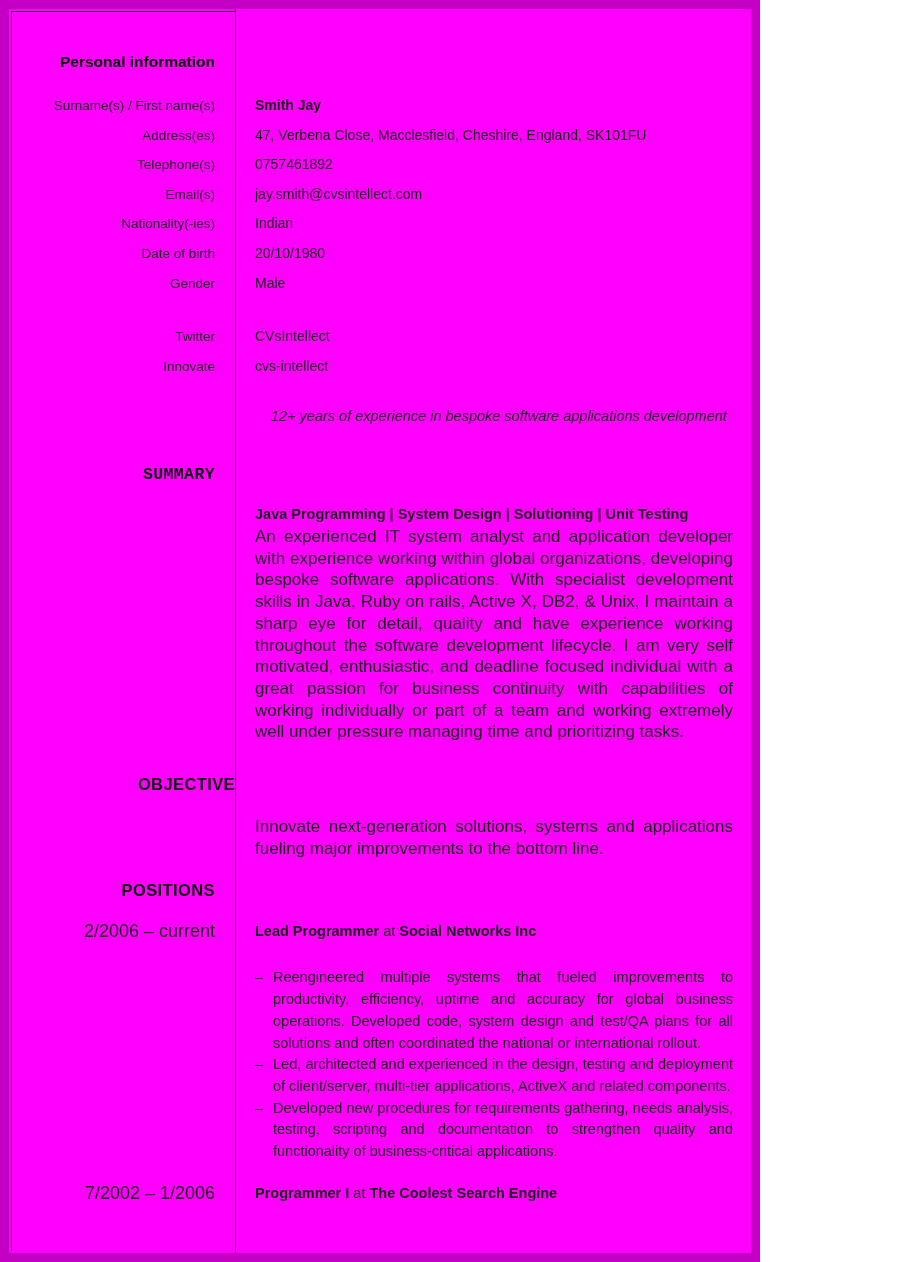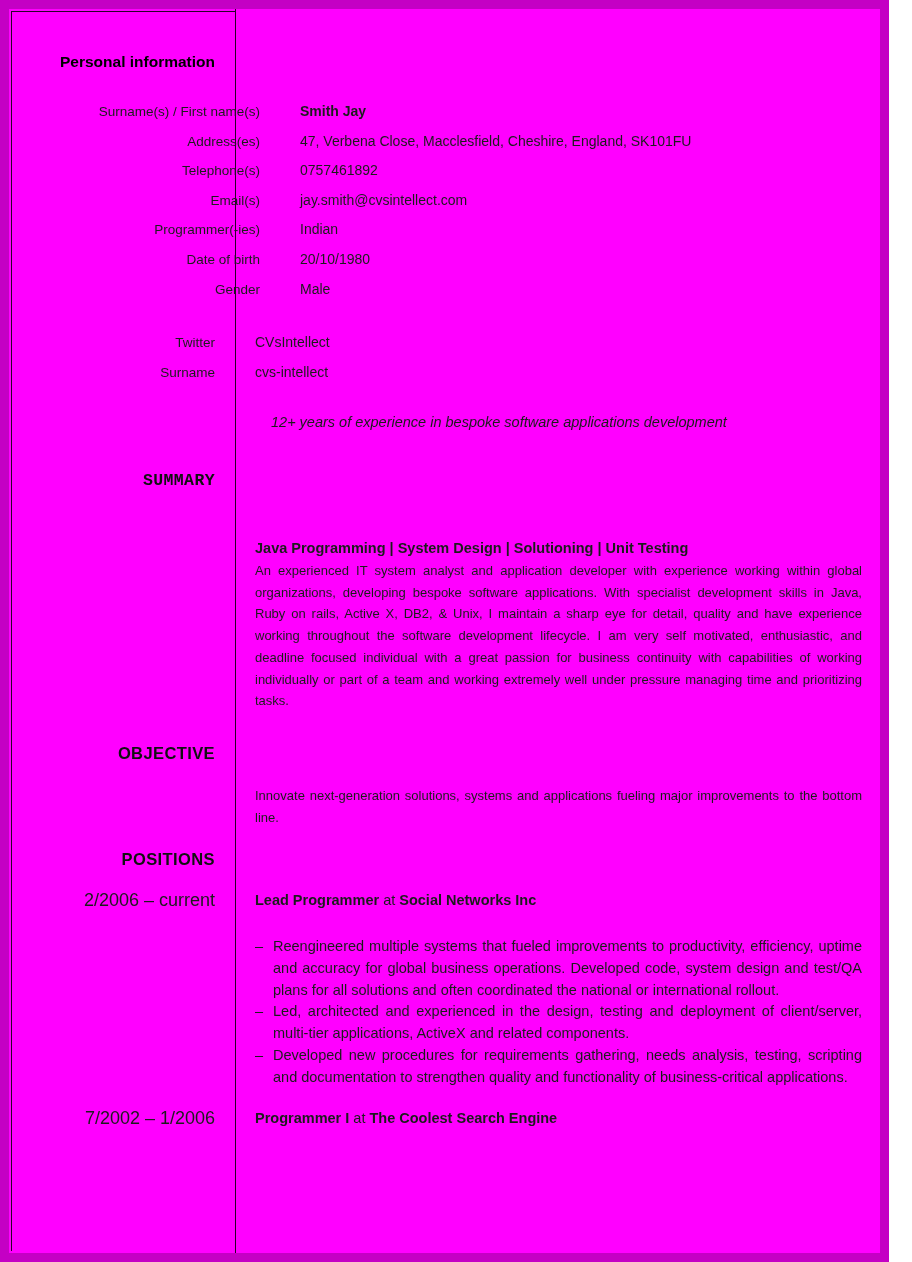--- a/index.html
+++ b/index.html
@@ -1,18 +1,18 @@
 <!DOCTYPE html>
 <html style="--background: #ff00ff; --border: #c400c4; --text: #1c1c1c; --line: #2a002a;"><head>
 <meta charset="utf-8">
 <style>
   * { margin:0; padding:0; box-sizing:border-box; }
   html,body { background:#ffffff; }
   .page {
-    width:889px; height:1262px;
+    width:760px; height:1262px;
     position:relative;
     background:var(--background,#ff00ff);
     border:9px solid var(--border,#c400c4);
     font-family:"Liberation Sans","DejaVu Sans",sans-serif;
     color:var(--text,#1c1c1c);
     overflow:hidden;
   }
   .leftcol-box {
     position:absolute; top:2px; left:2px; width:224px; bottom:2px;
     border-left:1px solid var(--line,rgba(35,0,35,0.7));
@@ -26,38 +26,38 @@
   .row { display:grid; grid-template-columns:226px 1fr; position:relative; }
   .lc  { padding-right:20px; text-align:right; }
   .rc  { padding-left:20px; padding-right:18px; text-align:left; }
 
   .section-title {
     font-size:15.5px; font-weight:bold; color:#000;
     margin-top:43px; line-height:20px;
   }
   .prow { line-height:29.6px; font-size:14px; }
   .prow .lc { font-size:13.5px; }
-  .personal-block { margin-top:25px;padding-left:45px; }
+  .personal-block { margin-top:19px; }
   .social-block  { margin-top:24px; }
   .strong { font-weight:bold; }
 
   .tagline-row { margin-top:24px; line-height:22px; }
   .tagline-row .rc { font-style:italic; font-size:14.5px;padding-left:36px; }
 
   .sec-heading {
     font-size:16.5px; font-weight:bold; color:#111; letter-spacing:0.4px;
     line-height:22px;
   }
   .summary-heading-row   { margin-top:37px;font-family:Liberation Mono, monospace; }
   .skills-row            { margin-top:18px; }
-  .skills { font-weight:bold; font-size:14.5px; line-height:21.7px;margin-top:28px; }
+  .skills { font-weight:bold; font-size:14.5px; line-height:21.7px; }
   .body-text {
-    font-size:13px; line-height:21.7px; text-align:justify;
-  }
-  .objective-heading-row { margin-top:30px; }
+    font-size:17px; line-height:21.7px; text-align:justify;
+  }
+  .objective-heading-row { margin-top:30px;margin-left:20px; }
   .objective-text-row    { margin-top:21px; }
   .positions-heading-row { margin-top:20px; }
 
   .job-row { margin-top:19px; line-height:22px; }
   .job-row .lc { font-size:18px; }
   .job-title { font-size:14.5px; }
   .job-title .b { font-weight:bold; }
 
   .bullets-row { margin-top:25px; }
   .bullet { display:flex; font-size:14.5px; line-height:21.7px; }
@@ -89,40 +89,40 @@
     </div>
     <div class="row prow">
       <div class="lc">Telephone(s)</div>
       <div class="rc">0757461892</div>
     </div>
     <div class="row prow">
       <div class="lc">Email(s)</div>
       <div class="rc">jay.smith@cvsintellect.com</div>
     </div>
     <div class="row prow">
-      <div class="lc">Programmer(-ies)</div>
+      <div class="lc">Nationality(-ies)</div>
       <div class="rc">Indian</div>
     </div>
     <div class="row prow">
       <div class="lc">Date of birth</div>
       <div class="rc">20/10/1980</div>
     </div>
     <div class="row prow">
       <div class="lc">Gender</div>
       <div class="rc">Male</div>
     </div>
   </div>
 
   <div class="social-block">
     <div class="row prow">
       <div class="lc">Twitter</div>
       <div class="rc">CVsIntellect</div>
     </div>
     <div class="row prow">
-      <div class="lc">Surname</div>
+      <div class="lc">Innovate</div>
       <div class="rc">cvs-intellect</div>
     </div>
   </div>
 
   <div class="row tagline-row">
     <div class="lc"></div>
     <div class="rc">12+ years of experience in bespoke software applications development</div>
   </div>
 
   <div class="row summary-heading-row">

